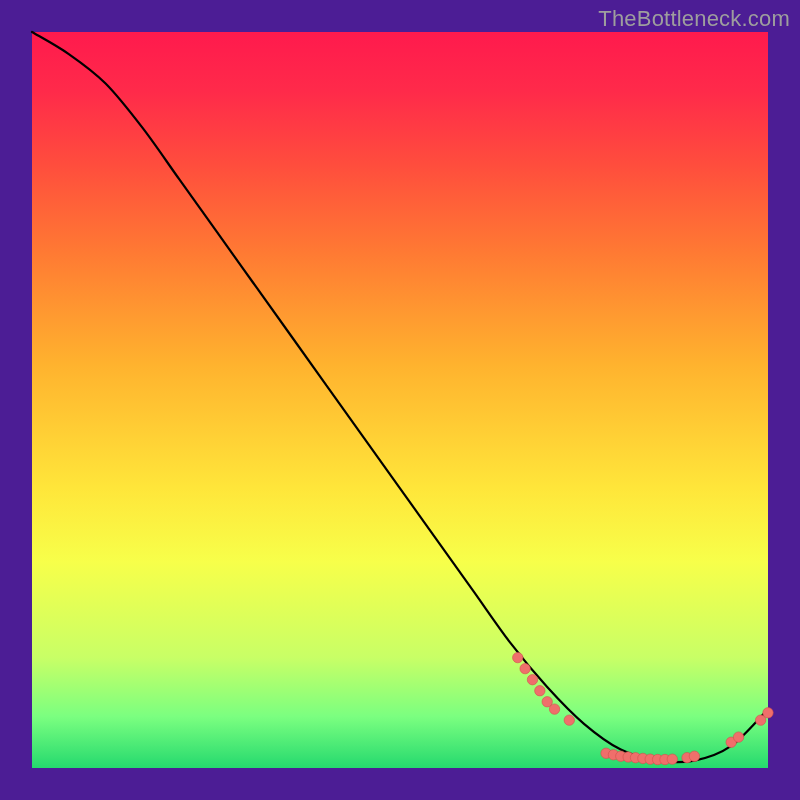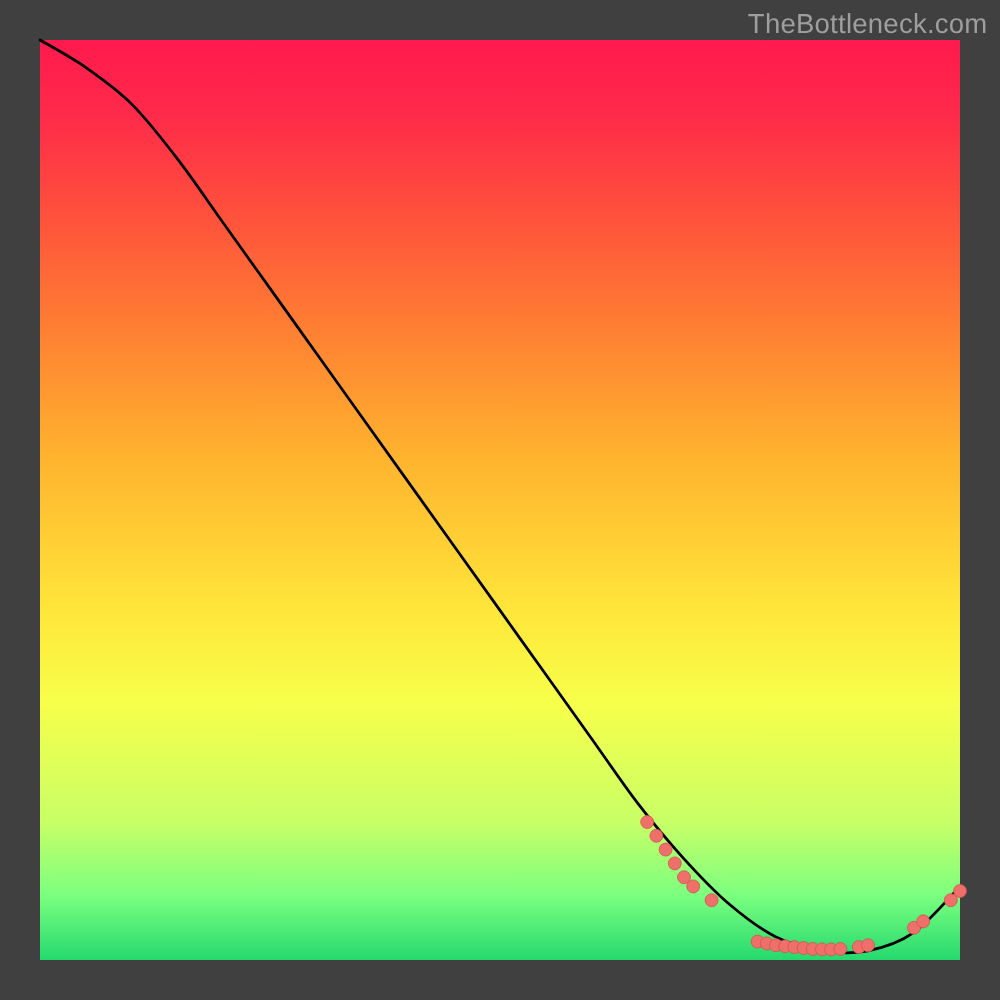--- a/index.html
+++ b/index.html
@@ -8,21 +8,21 @@
     width: 800px;
     height: 800px;
     overflow: hidden;
     background: #000;
     font-family: Arial, Helvetica, sans-serif;
   }
   .stage {
     position: relative;
     width: 800px;
     height: 800px;
-    background: #404040;
+    background: #4c1d95;
   }
   .plot-area {
     position: absolute;
     left: 32px;
     top: 32px;
     width: 736px;
     height: 736px;
   }
   .gradient-bg {
     position: absolute;

